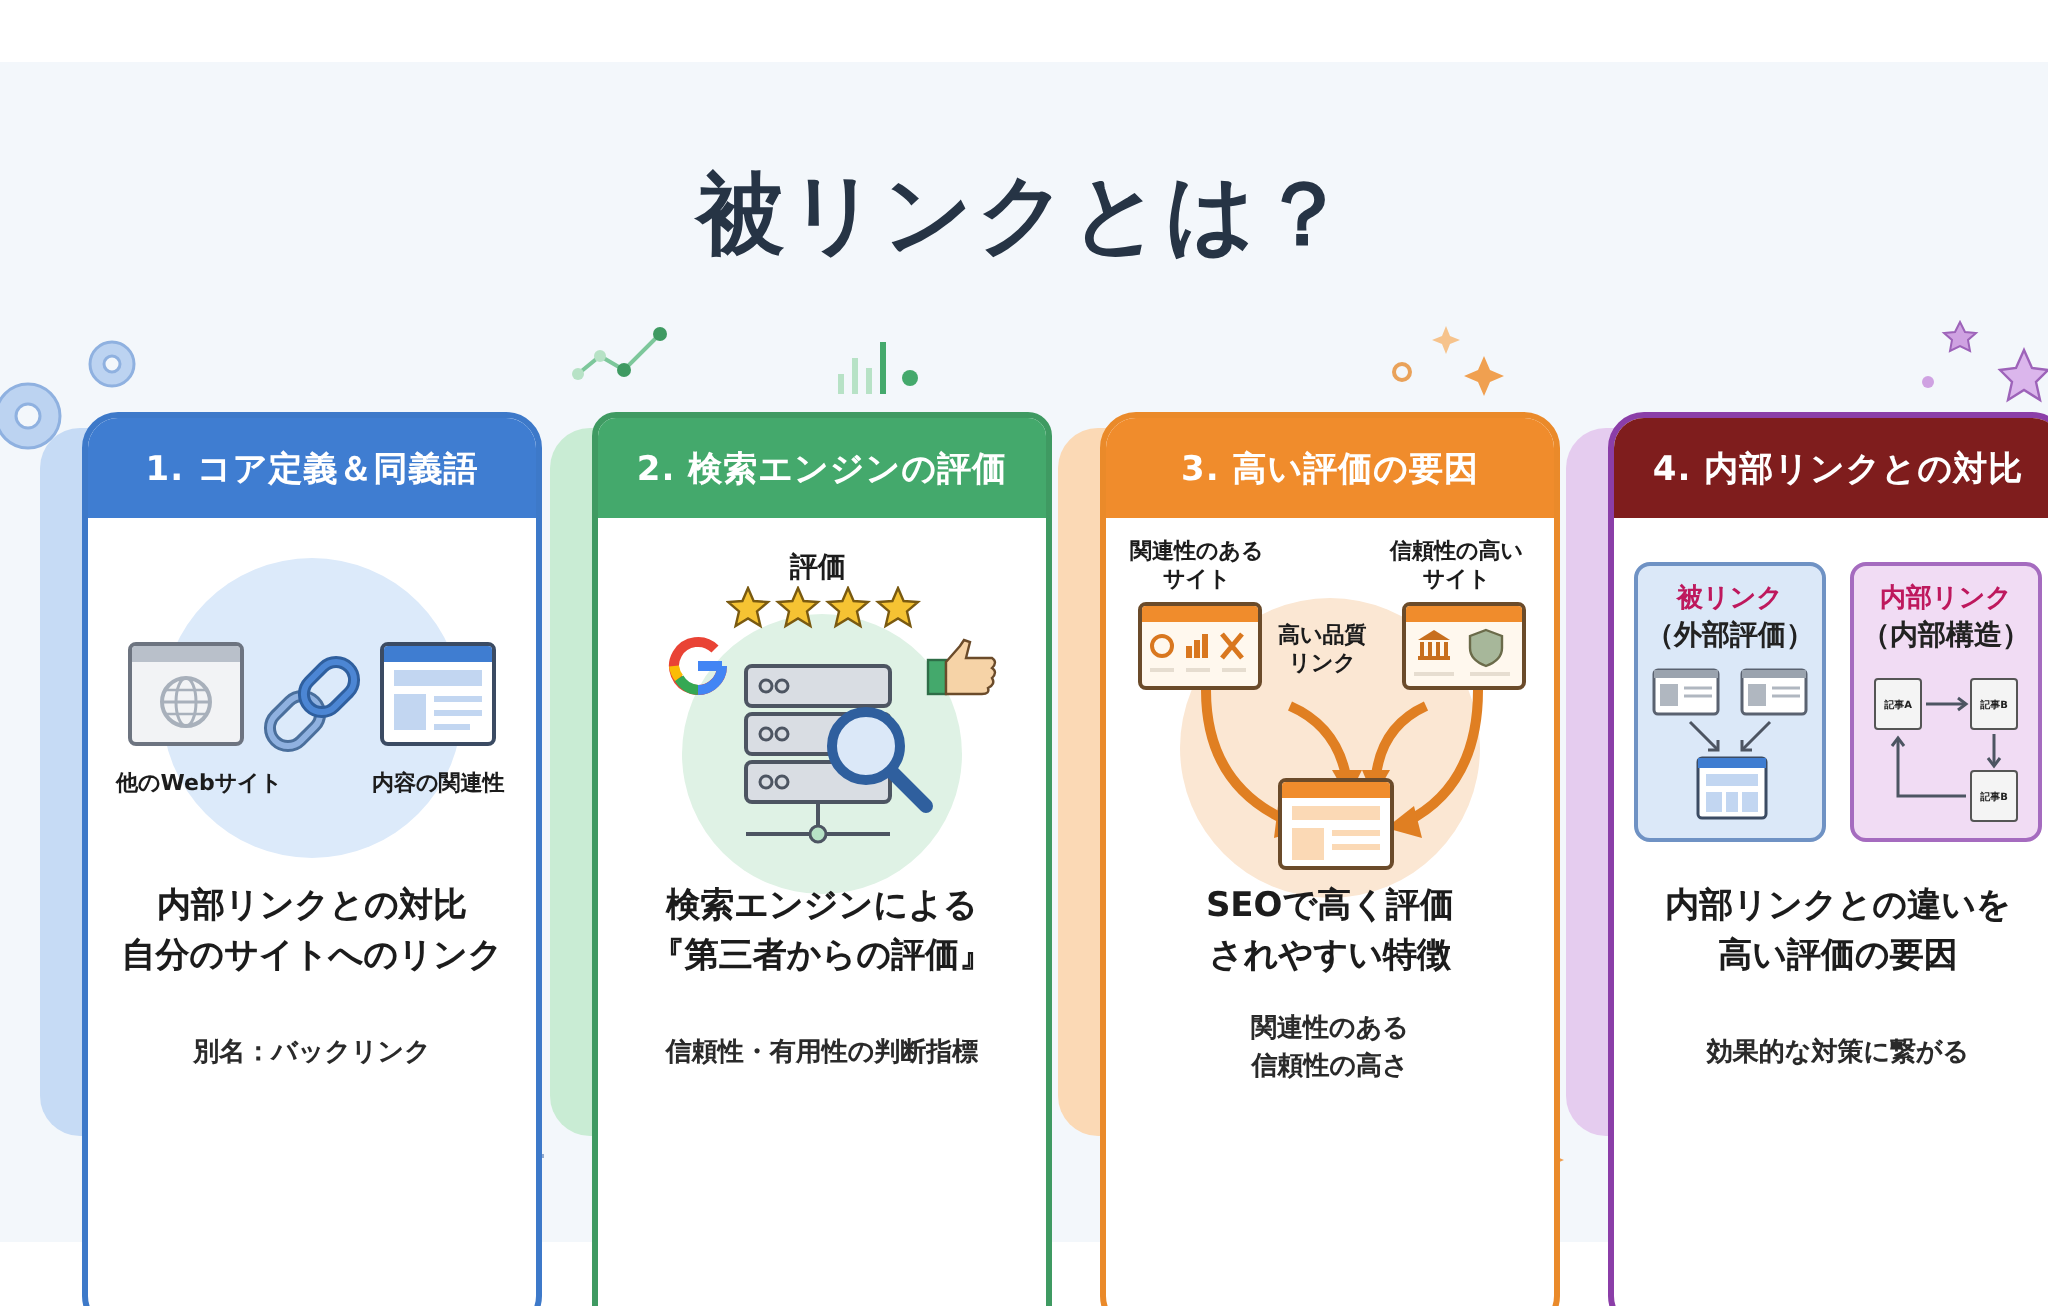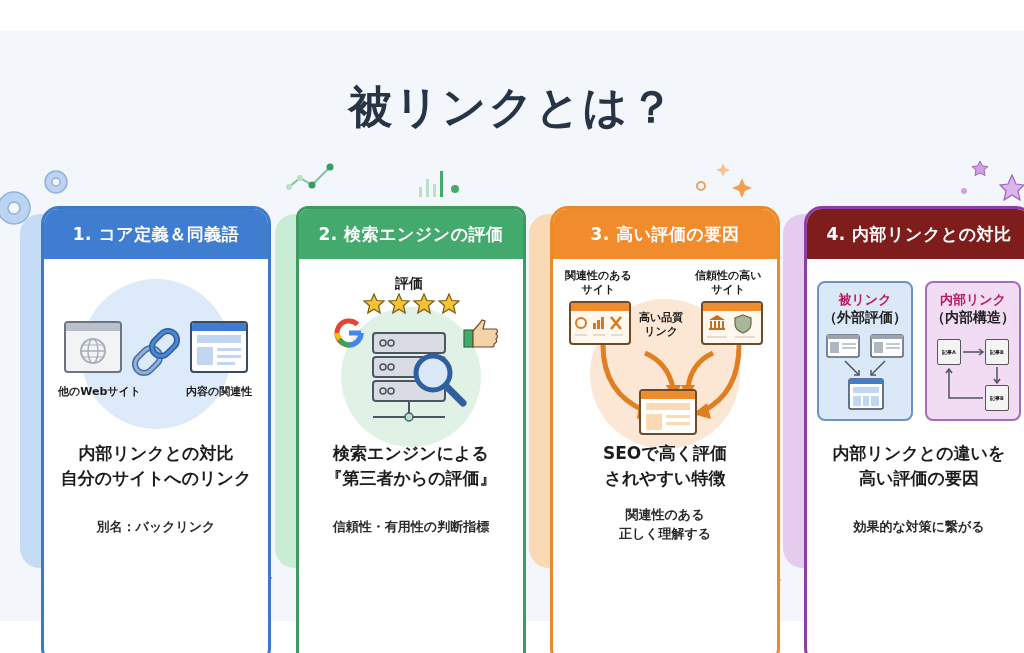--- a/index.html
+++ b/index.html
@@ -266,21 +266,21 @@
           <rect x="25" y="16" width="24" height="3" fill="#fbd9b5"></rect>
           <rect x="25" y="23" width="24" height="3" fill="#fbd9b5"></rect>
         </svg>
     </div>
     <div class="main-text">
       <div>SEOで高く評価</div>
       <div>されやすい特徴</div>
     </div>
     <div class="sub-text" style="top:246px;">
       <div>関連性のある</div>
-      <div>正しく理解する</div>
+      <div>信頼性の高さ</div>
     </div>
   </div>
 </div>
 
 <div class="card c4">
   <div class="card-head">4. 内部リンクとの対比</div>
   <div class="card-body">
     <div class="cmp-box" style="left:10px;top:22px;background:#dbe8f8;border-color:#6f92c4;">
       <div class="cmp-title">被リンク</div>
       <div class="cmp-sub">（外部評価）</div>

